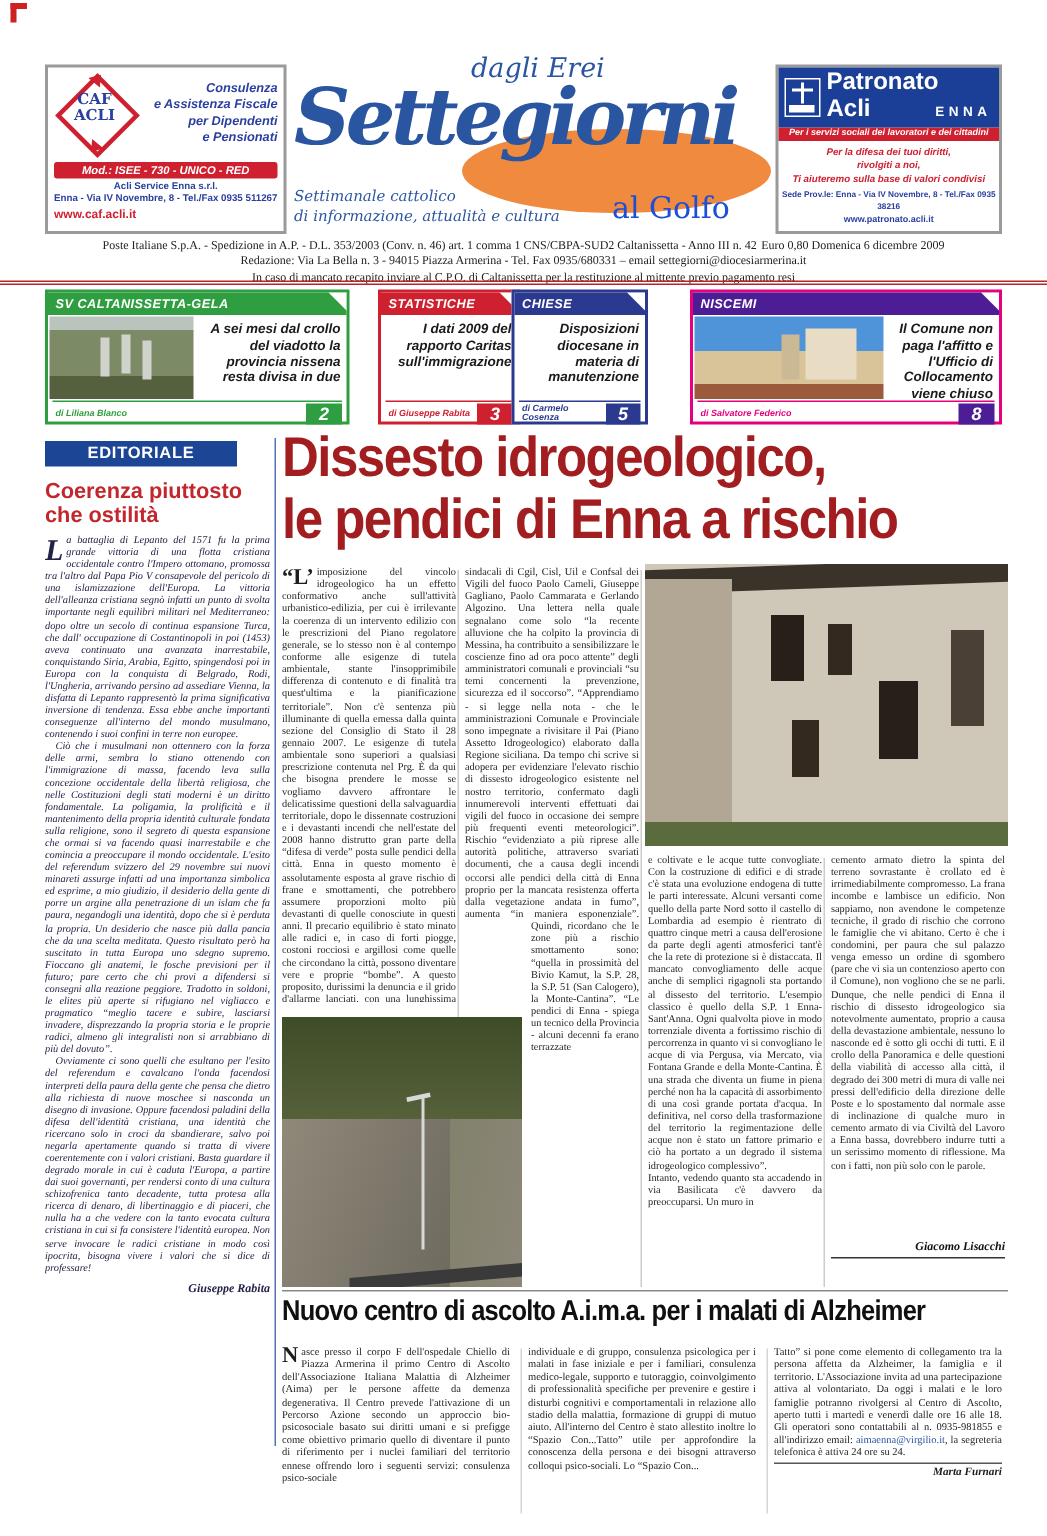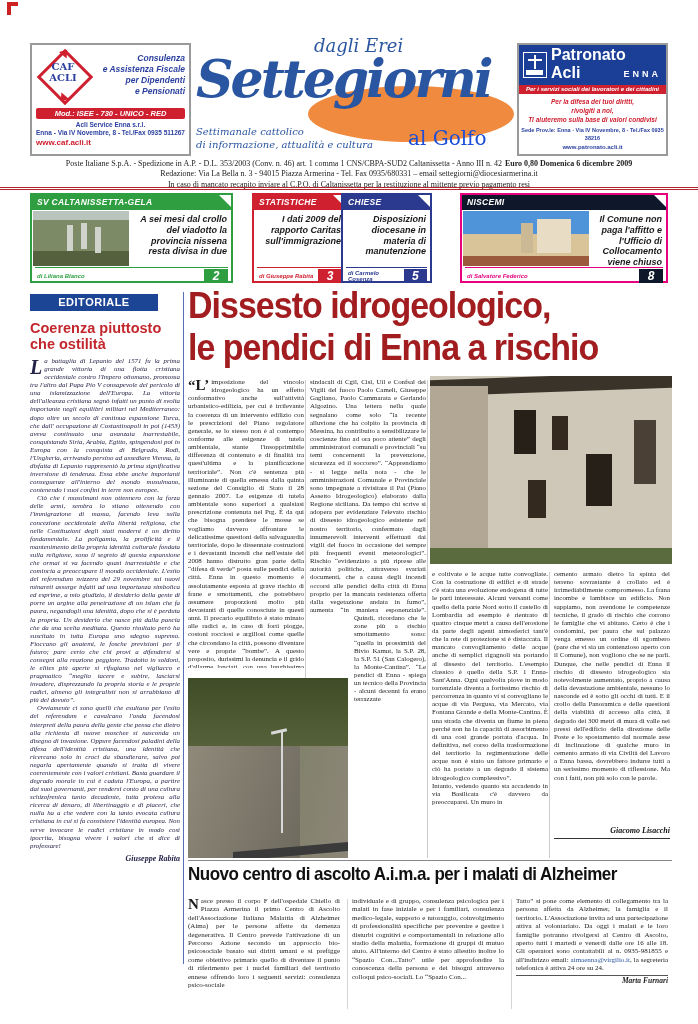--- a/index.html
+++ b/index.html
@@ -42,36 +42,36 @@
   .pat-name1{position:absolute;left:32px;top:2px;color:#fff;font:bold 16px/1 "Liberation Sans",sans-serif;}
   .pat-name2{position:absolute;left:32px;top:20px;color:#fff;font:bold 16px/1 "Liberation Sans",sans-serif;}
   .pat-enna{position:absolute;right:5px;top:25px;color:#fff;font:bold 9px/1 "Liberation Sans",sans-serif;letter-spacing:3px;}
   .pat-redbar{background:#cf2030;color:#fff;font:bold italic 6px/9px "Liberation Sans",sans-serif;text-align:center;height:9px;}
   .pat-lines{color:#cf2030;font:bold italic 6.5px/1.4 "Liberation Sans",sans-serif;text-align:center;white-space:pre-line;margin-top:3px;}
   .pat-sede{color:#2a3f9f;font:bold 5.5px/1.4 "Liberation Sans",sans-serif;text-align:center;margin-top:3px;}
   .pat-web{color:#2a3f9f;font:bold 6px/1.4 "Liberation Sans",sans-serif;text-align:center;}
 
   
   .postal{left:0;top:159px;width:698px;text-align:center;font:8px/1.3 "Liberation Serif",serif;color:#222;}
-  .postal .bold{font-weight:bold;margin-left:3px;}
+  .postal .bold{font-weight:normal;margin-left:3px;}
   .redrule{left:0;top:187px;width:698px;height:0;border-top:3px double #b5262a;}
 
   
   .teaser{position:absolute;top:193px;height:90px;box-sizing:border-box;border:2px solid;background:#fff;}
   .t-head{position:relative;height:15px;color:#fff;font:bold italic 8.5px/15px "Liberation Sans",sans-serif;padding-left:5px;letter-spacing:.3px;}
   .t-fold{position:absolute;top:0;right:0;width:0;height:0;border-top:12px solid #fff;border-left:12px solid transparent;}
   .t-body{display:flex;height:57px;overflow:hidden;}
   .t-title{flex:1;font:bold italic 9px/1.2 "Liberation Sans",sans-serif;color:#1a1a1a;text-align:right;padding:4px 4px 0 3px;}
   .t-foot{display:flex;justify-content:space-between;align-items:center;height:16px;border-top:1px solid;margin:0 3px;}
   .t-by{font:bold italic 6px/1 "Liberation Sans",sans-serif;padding-left:2px;}
   .t-num{width:24px;height:14px;color:#fff;font:bold italic 12px/14px "Liberation Sans",sans-serif;text-align:center;}
   .t-green{border-color:#2f9e41;} .t-green .t-head,.t-green .t-num{background:#2f9e41;} .t-green .t-foot{border-color:#2f9e41;} .t-green .t-by{color:#2f9e41;}
   .t-red{border-color:#cf2030;} .t-red .t-head,.t-red .t-num{background:#cf2030;} .t-red .t-foot{border-color:#cf2030;} .t-red .t-by{color:#cf2030;}
   .t-blue{border-color:#2b3a8f;} .t-blue .t-head,.t-blue .t-num{background:#2b3a8f;} .t-blue .t-foot{border-color:#2b3a8f;} .t-blue .t-by{color:#2b3a8f;}
-  .t-mag{border-color:#e6007e;} .t-mag .t-head,.t-mag .t-num{background:#0f172a;} .t-mag .t-foot{border-color:#e6007e;} .t-mag .t-by{color:#e6007e;}
+  .t-mag{border-color:#e6007e;} .t-mag .t-head,.t-mag .t-num{background:#4c1d95;} .t-mag .t-foot{border-color:#e6007e;} .t-mag .t-by{color:#e6007e;}
 
   .viaduct{width:96px;height:55px;flex:0 0 96px;margin:1px;position:relative;background:linear-gradient(#b9c4bd 0 16%,#7d8a66 16% 72%,#55603f 72%);overflow:hidden;}
   .pillar{position:absolute;width:6px;height:26px;background:#cfd3cc;top:14px;}
   .niscemi{width:126px;height:55px;flex:0 0 126px;margin:1px;position:relative;background:linear-gradient(#4f93d8 0 42%,#d9c49a 42% 82%,#9b5a3c 82%);overflow:hidden;}
   .church{position:absolute;right:18px;top:8px;width:34px;height:34px;background:#e8dcc4;}
 
   
   .ed-label{left:30px;top:294px;width:128px;height:17px;background:#1d4596;color:#fff;
             font:bold 11px/17px "Liberation Sans",sans-serif;text-align:center;letter-spacing:.5px;}
   .ed-title{left:30px;top:320px;width:150px;color:#c2272d;font:bold 14.5px/1.12 "Liberation Sans",sans-serif;}

